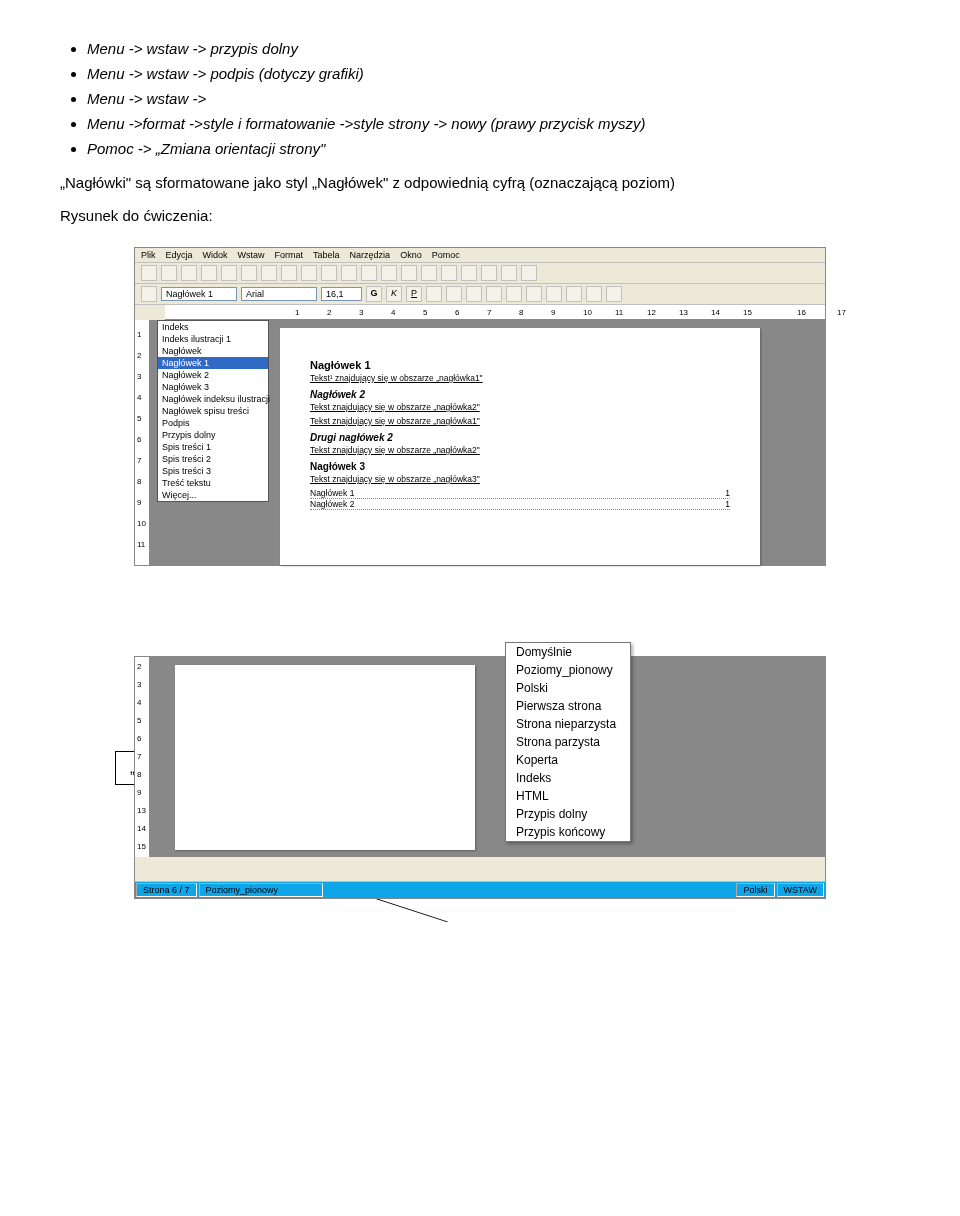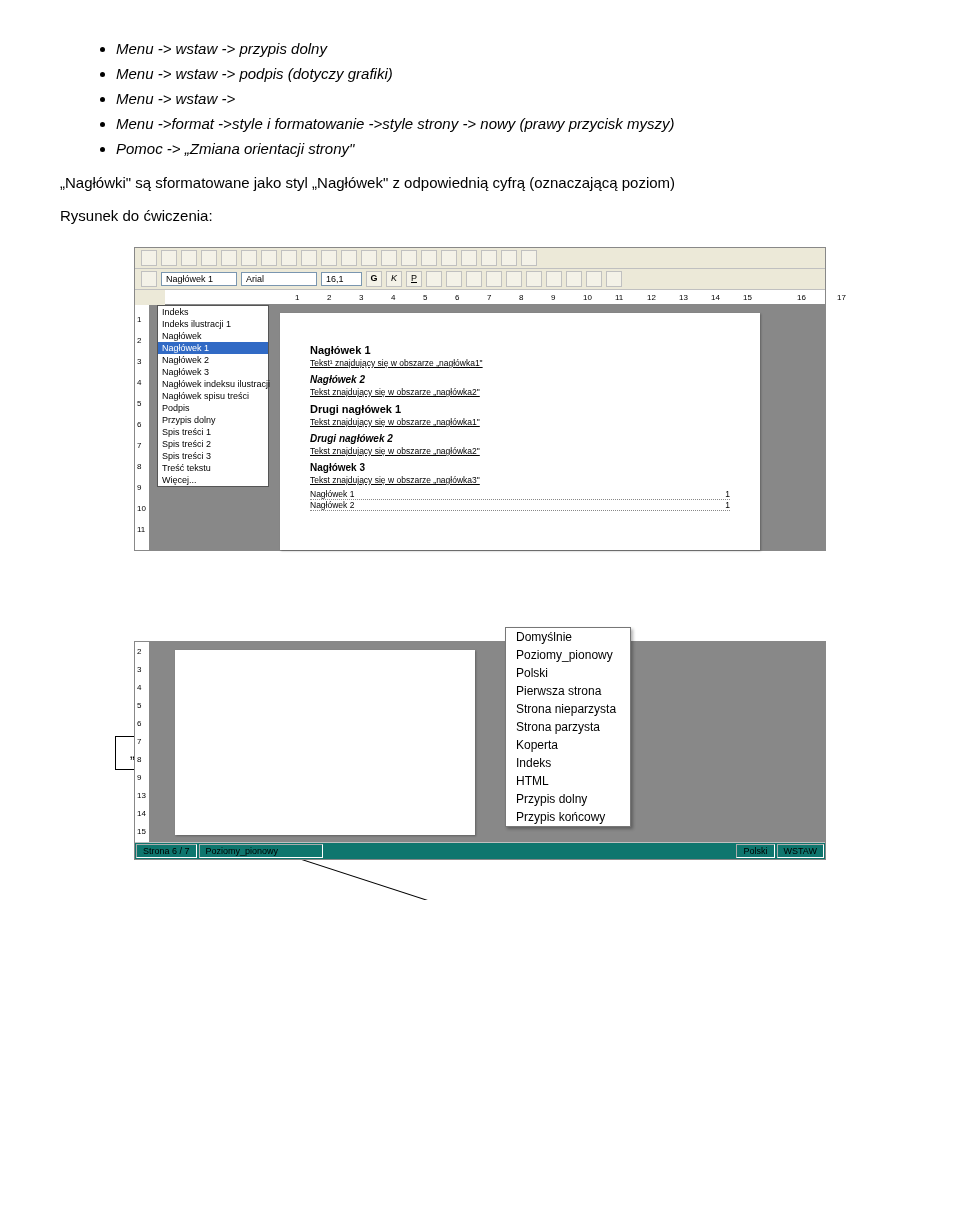--- a/index.html
+++ b/index.html
@@ -6,21 +6,21 @@
     font-family: Arial, sans-serif;
     margin: 0;
     padding: 40px 60px;
     font-size: 15px;
     background: #fff;
     color: #000;
     width: 960px;
     box-sizing: border-box;
   }
   .bullet-list {
-    margin: 0 0 15px 56px;
+    margin: 0 0 15px 27px;
     padding: 0;
   }
   .bullet-list li {
     list-style: disc;
     font-style: italic;
     margin-bottom: 8px;
     font-size: 15px;
   }
   .para {
     margin: 0 0 10px 0;
@@ -151,25 +151,26 @@
     top: -15px;
     background:#fff;
     border:1px solid #777;
     font-size:12px;
     z-index:5;
     box-shadow: 2px 2px 3px rgba(0,0,0,0.3);
   }
   .context-menu div { padding: 2px 14px 2px 10px; white-space:nowrap;}
   .statusbar {
     display:flex;
-    background:#0f766e;
+    background:#0ea5e9;
     border-top:1px solid #c0c0c0;
     font-size:9px;
     height:16px;
     align-items:center;
+    margin-top:24px;
   }
   .statusbar div {
     border:1px inset #fff;
     padding: 1px 6px;
     margin:1px;
   }
   .status-flex{flex:1;border:none!important;}
   .callout {
     border: 1px solid #000;
     padding: 8px 14px;
@@ -195,20 +196,31 @@
   <li>Menu -&gt; wstaw -&gt; podpis (dotyczy grafiki)</li>
   <li>Menu -&gt; wstaw -&gt;</li>
   <li>Menu -&gt;format -&gt;style i formatowanie -&gt;style strony -&gt; nowy (prawy przycisk myszy)</li>
   <li>Pomoc -&gt; „Zmiana orientacji strony"</li>
 </ul>
 
 <p class="para">„Nagłówki" są sformatowane jako styl „Nagłówek" z odpowiednią cyfrą (oznaczającą poziom)</p>
 <p class="para">Rysunek do ćwiczenia:</p>
 
 <div class="screenshot1">
+  <div class="menubar">
+    <span>Plik</span>
+    <span>Edycja</span>
+    <span>Widok</span>
+    <span>Wstaw</span>
+    <span>Format</span>
+    <span>Tabela</span>
+    <span>Narzędzia</span>
+    <span>Okno</span>
+    <span>Pomoc</span>
+  </div>
   <div class="toolbar">
     <span class="tb-btn"></span>
     <span class="tb-btn"></span>
     <span class="tb-btn"></span>
     <span class="tb-btn"></span>
     <span class="tb-btn"></span>
     <span class="tb-btn"></span>
     <span class="tb-btn"></span>
     <span class="tb-btn"></span>
     <span class="tb-btn"></span>
@@ -291,21 +303,20 @@
         <div>Spis treści 2</div>
         <div>Spis treści 3</div>
         <div>Treść tekstu</div>
         <div>Więcej...</div>
       </div>
     <div class="docpage">
       <div class="h1">Nagłówek 1</div>
       <div class="txt">Tekst¹ znajdujący się w obszarze „nagłówka1"</div>
       <div class="h2">Nagłówek 2</div>
       <div class="txt">Tekst znajdujący się w obszarze „nagłówka2"</div>
-      <div class="h1">Drugi nagłówek 1</div>
       <div class="txt">Tekst znajdujący się w obszarze „nagłówka1"</div>
       <div class="h2">Drugi nagłówek 2</div>
       <div class="txt">Tekst znajdujący się w obszarze „nagłówka2"</div>
       <div class="h1" style="font-size:10px">Nagłówek 3</div>
       <div class="txt">Tekst znajdujący się w obszarze „nagłówka3"</div>
       <div class="toc-line">
         <span>Nagłówek 1</span>
         <span>1</span>
       </div>
       <div class="toc-line">

